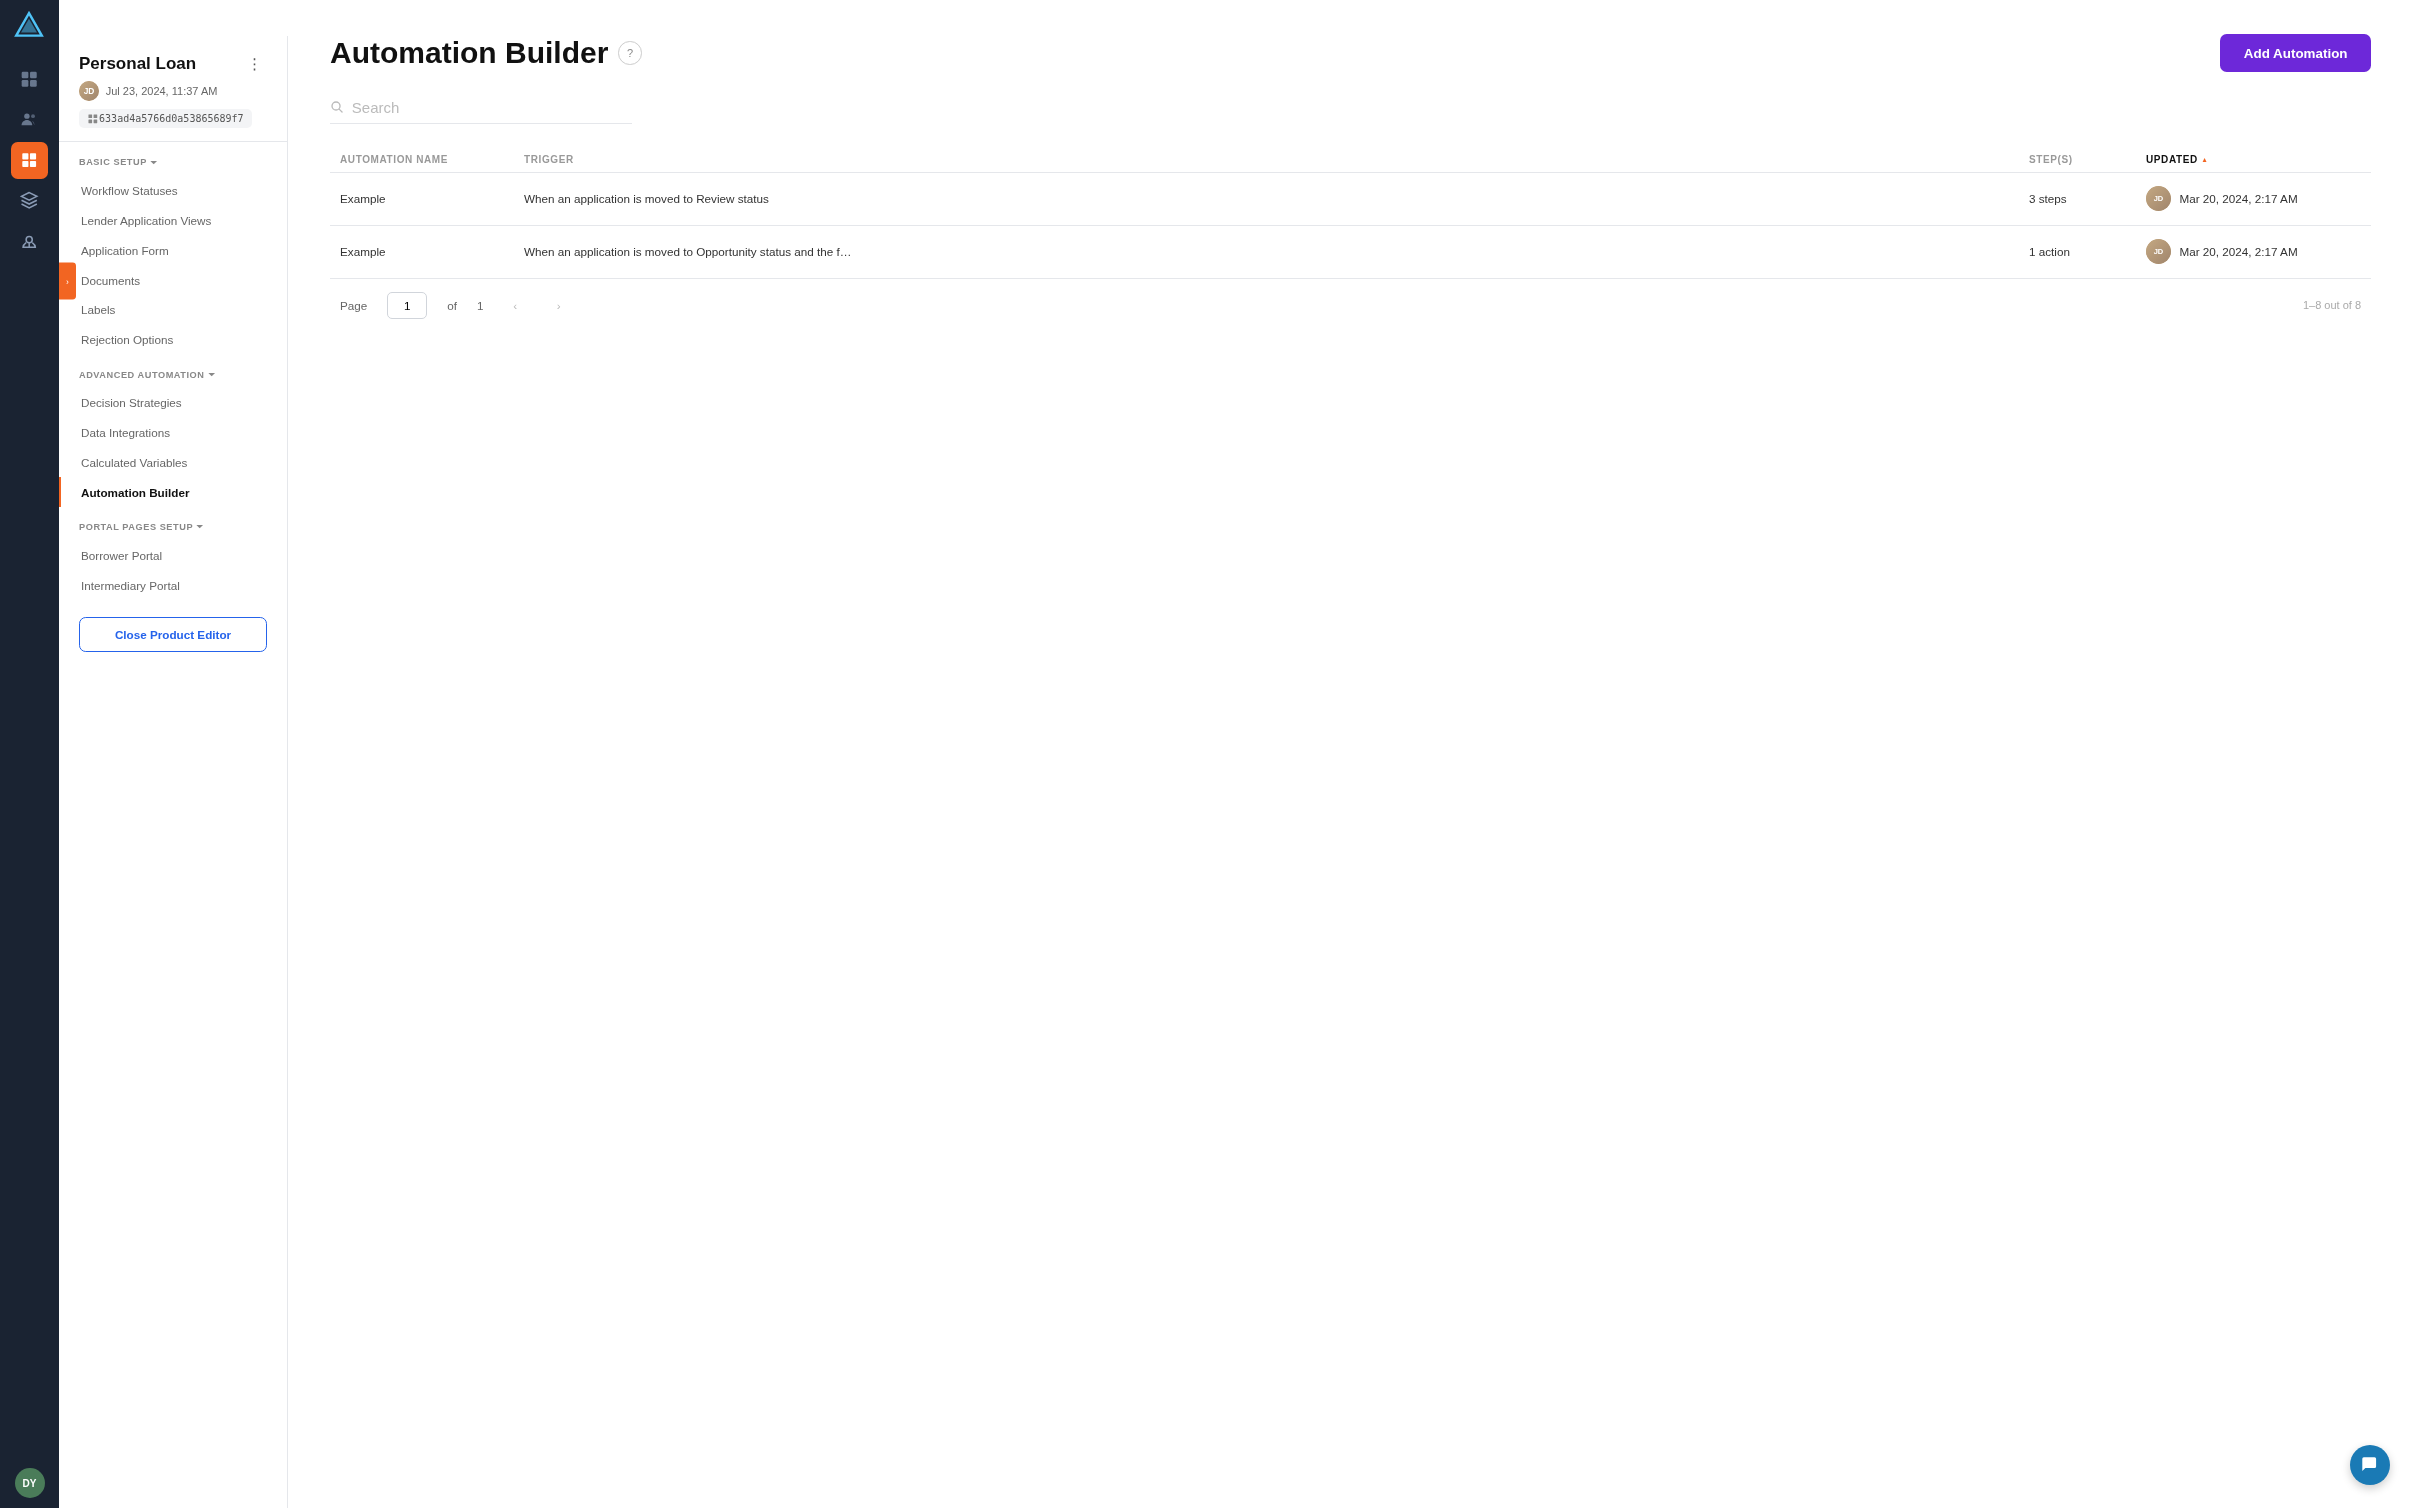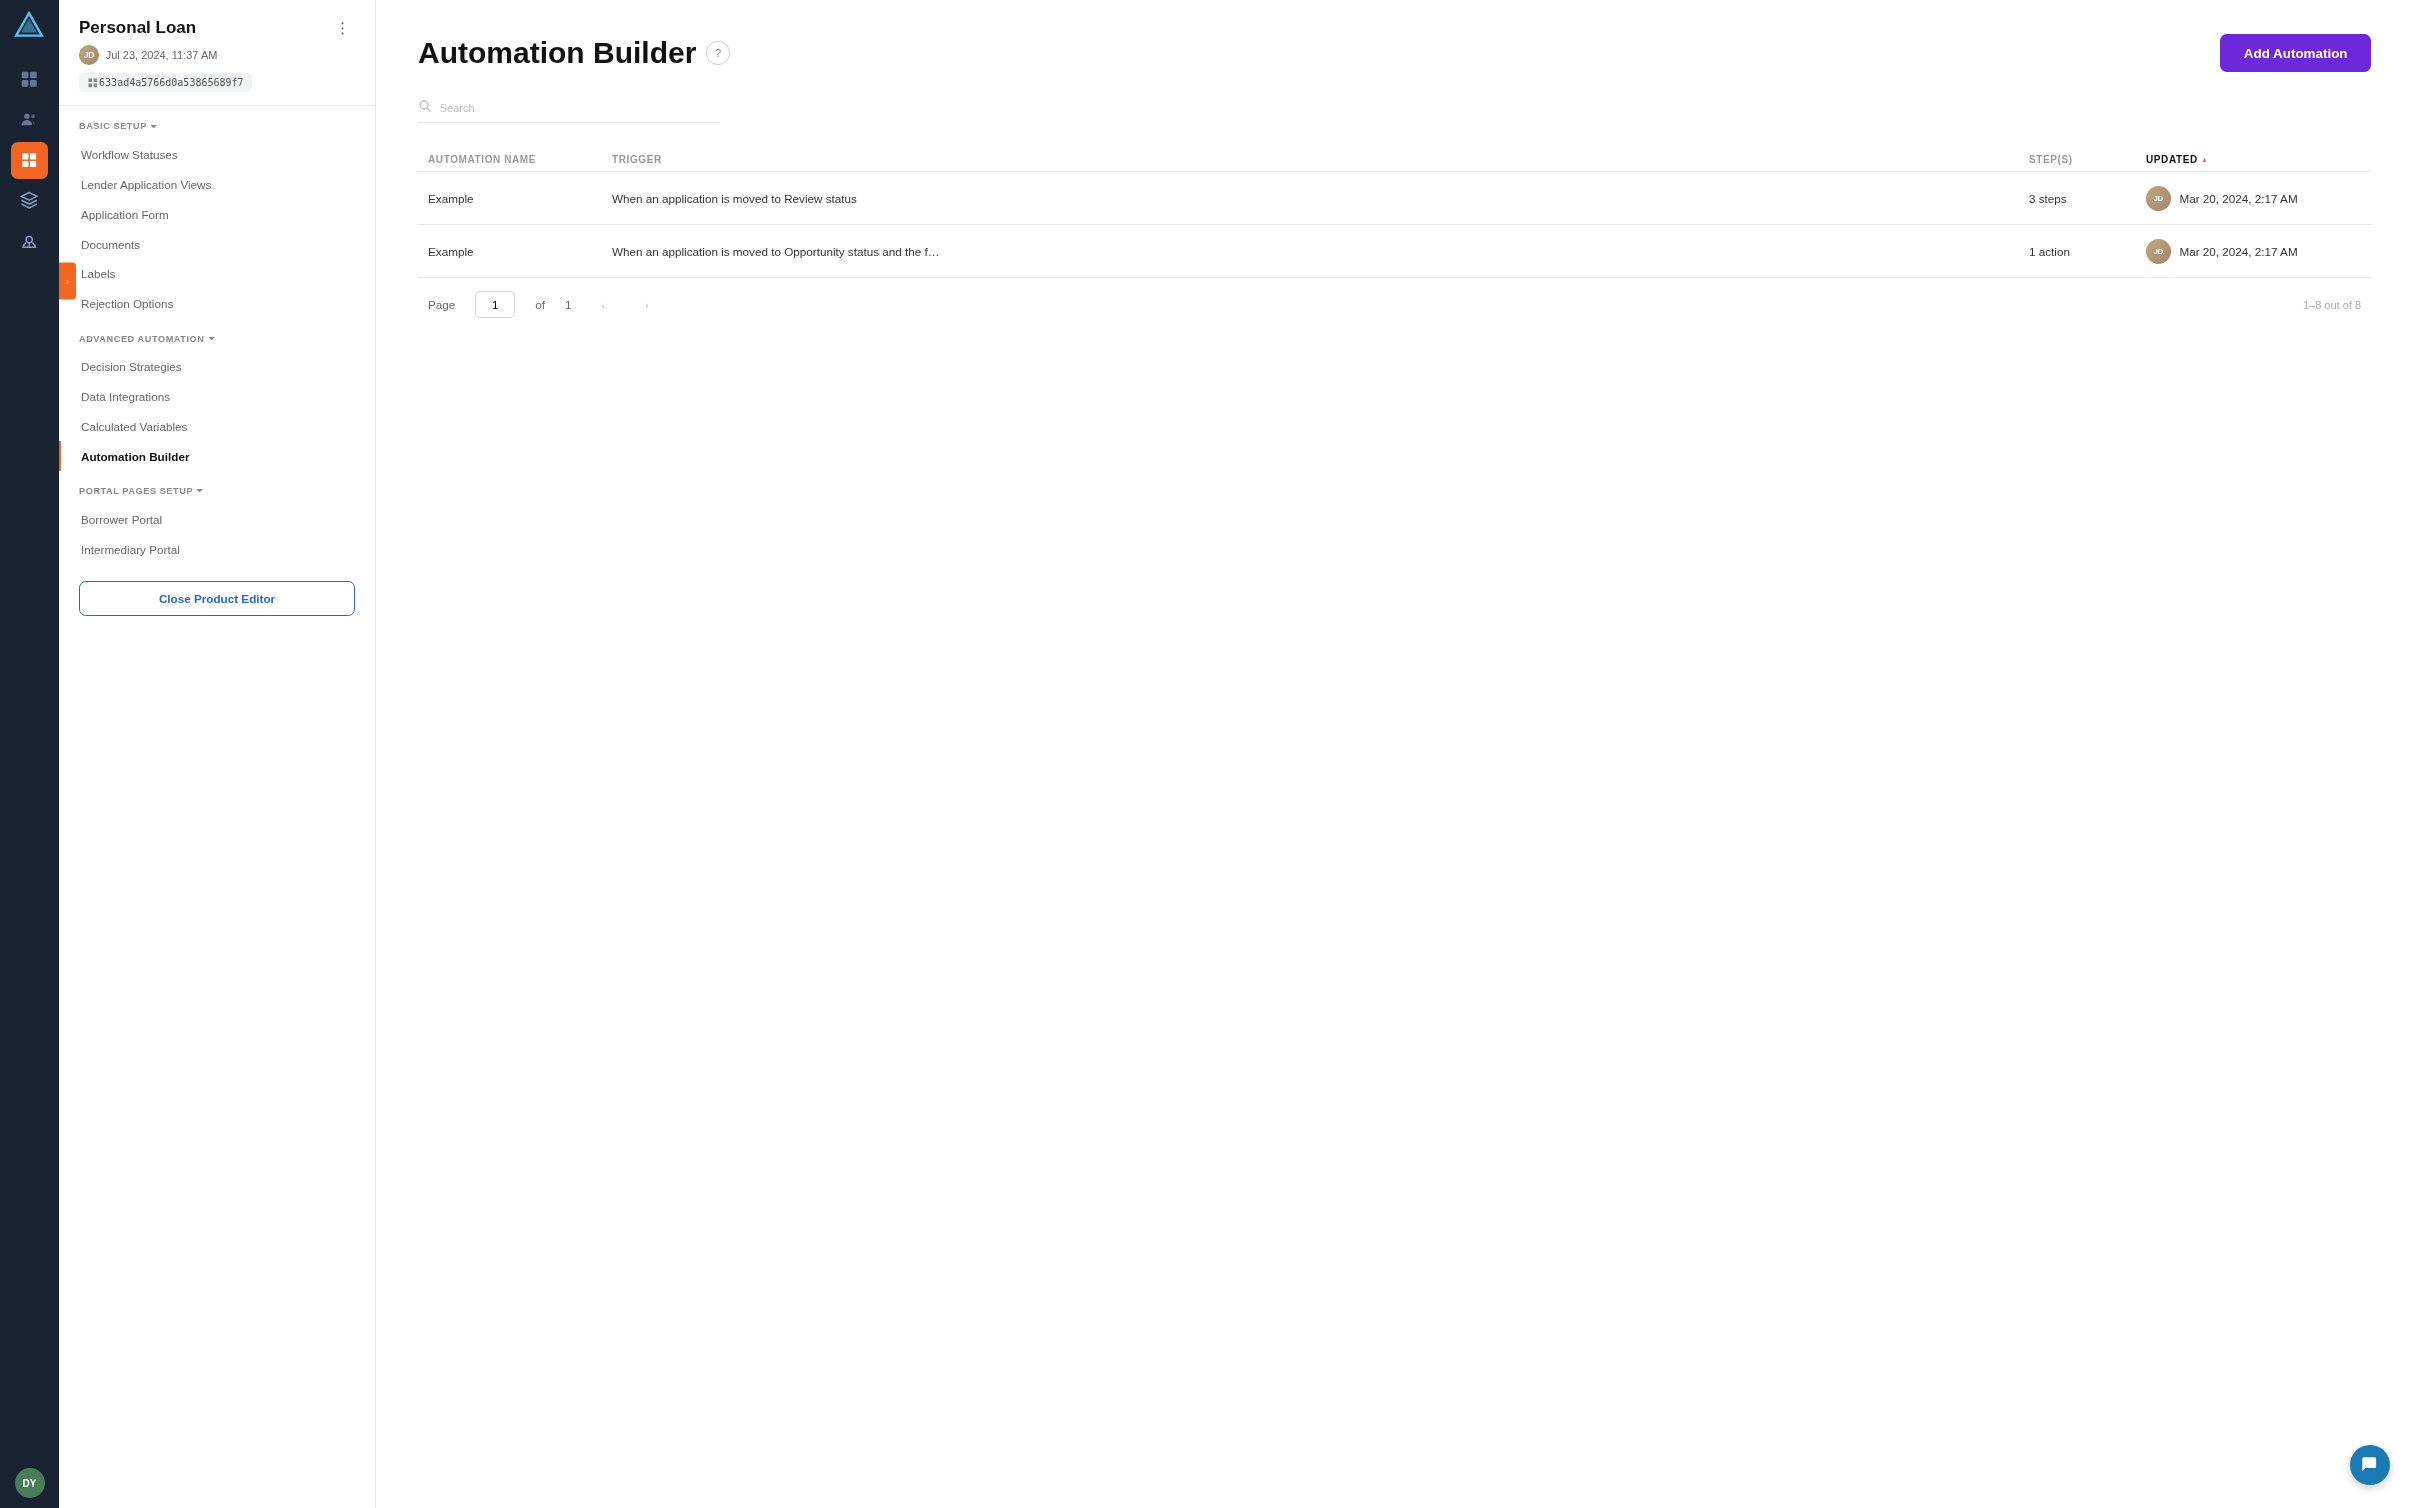--- a/index.html
+++ b/index.html
@@ -50,28 +50,29 @@
       border-radius: 0 3.4px 3.4px 0;
       display: flex; align-items: center; justify-content: center;
       cursor: pointer;
       color: #fff;
       font-size: 8.4px;
       z-index: 10;
     }
 
     
     .left-panel {
-      width: 317px;
+      width: 229px;
       background: #fff;
       border-right: 0.8px solid #e5e7eb;
       display: flex;
       flex-direction: column;
       flex-shrink: 0;
       position: relative;
       overflow-y: auto;
+      margin-top: 36px;
     }
     .product-header {
       padding: 17px 20px 13.4px;
       border-bottom: 0.8px solid #e5e7eb;
     }
     .product-title-row {
       display: flex; align-items: center; justify-content: space-between;
       margin-bottom: 6.7px;
     }
     .product-title {
@@ -174,21 +175,21 @@
       display: flex; align-items: center;
       gap: 8.4px;
       border-bottom: 1.7px solid #e5e7eb;
       padding-bottom: 6.7px;
       margin-bottom: 23.5px;
       width: 302px;
     }
     .search-icon { color: #aaa; font-size: 13.4px; }
     .search-input {
       border: none; outline: none;
-      font-size: 11px; color: #333;
+      font-size: 15px; color: #333;
       background: transparent;
       width: 100%;
     }
     .search-input::placeholder { color: #bbb; }
 
     
     .table-container { width: 100%; }
     .table-header {
       display: grid;
       grid-template-columns: 184px 1fr 117px 235px;

